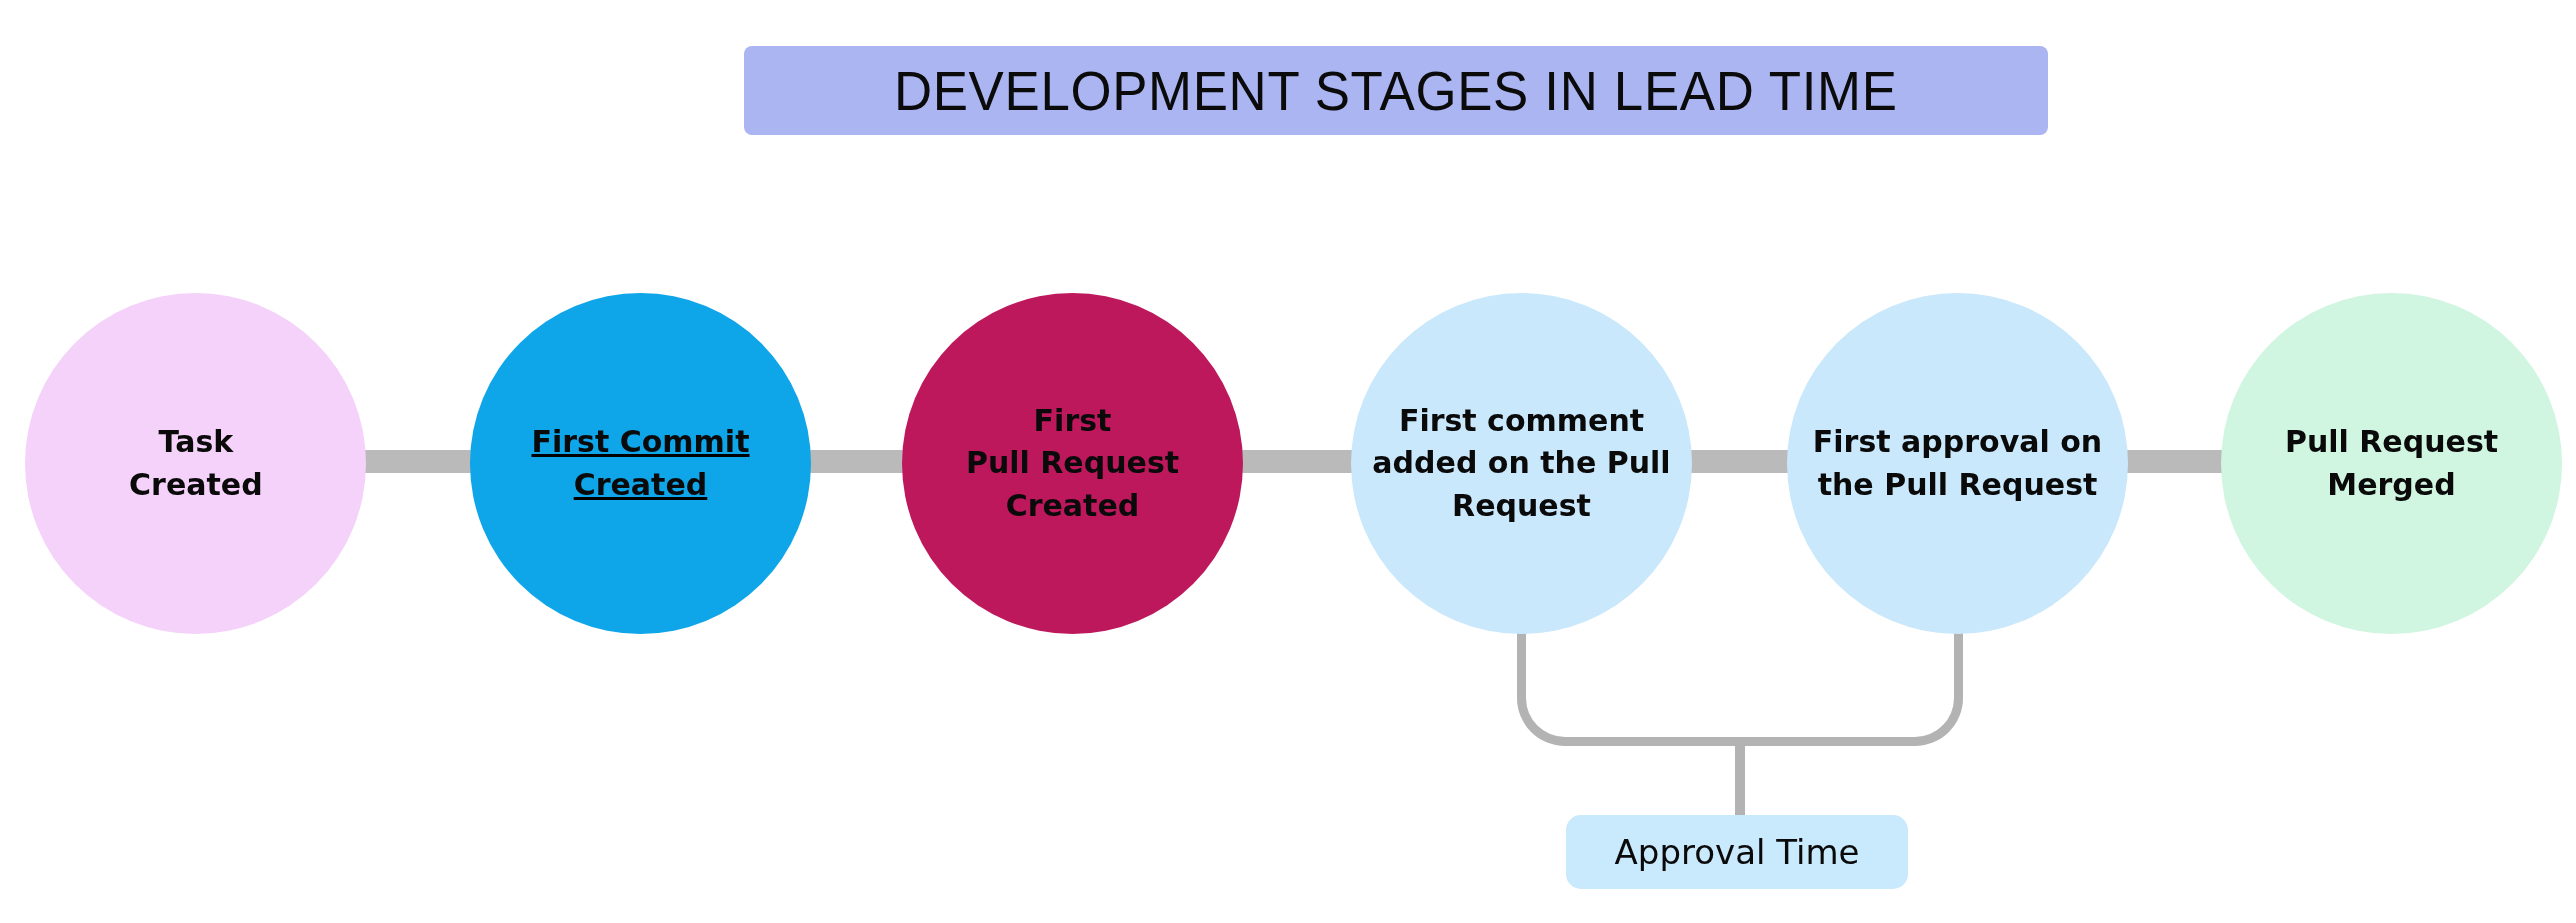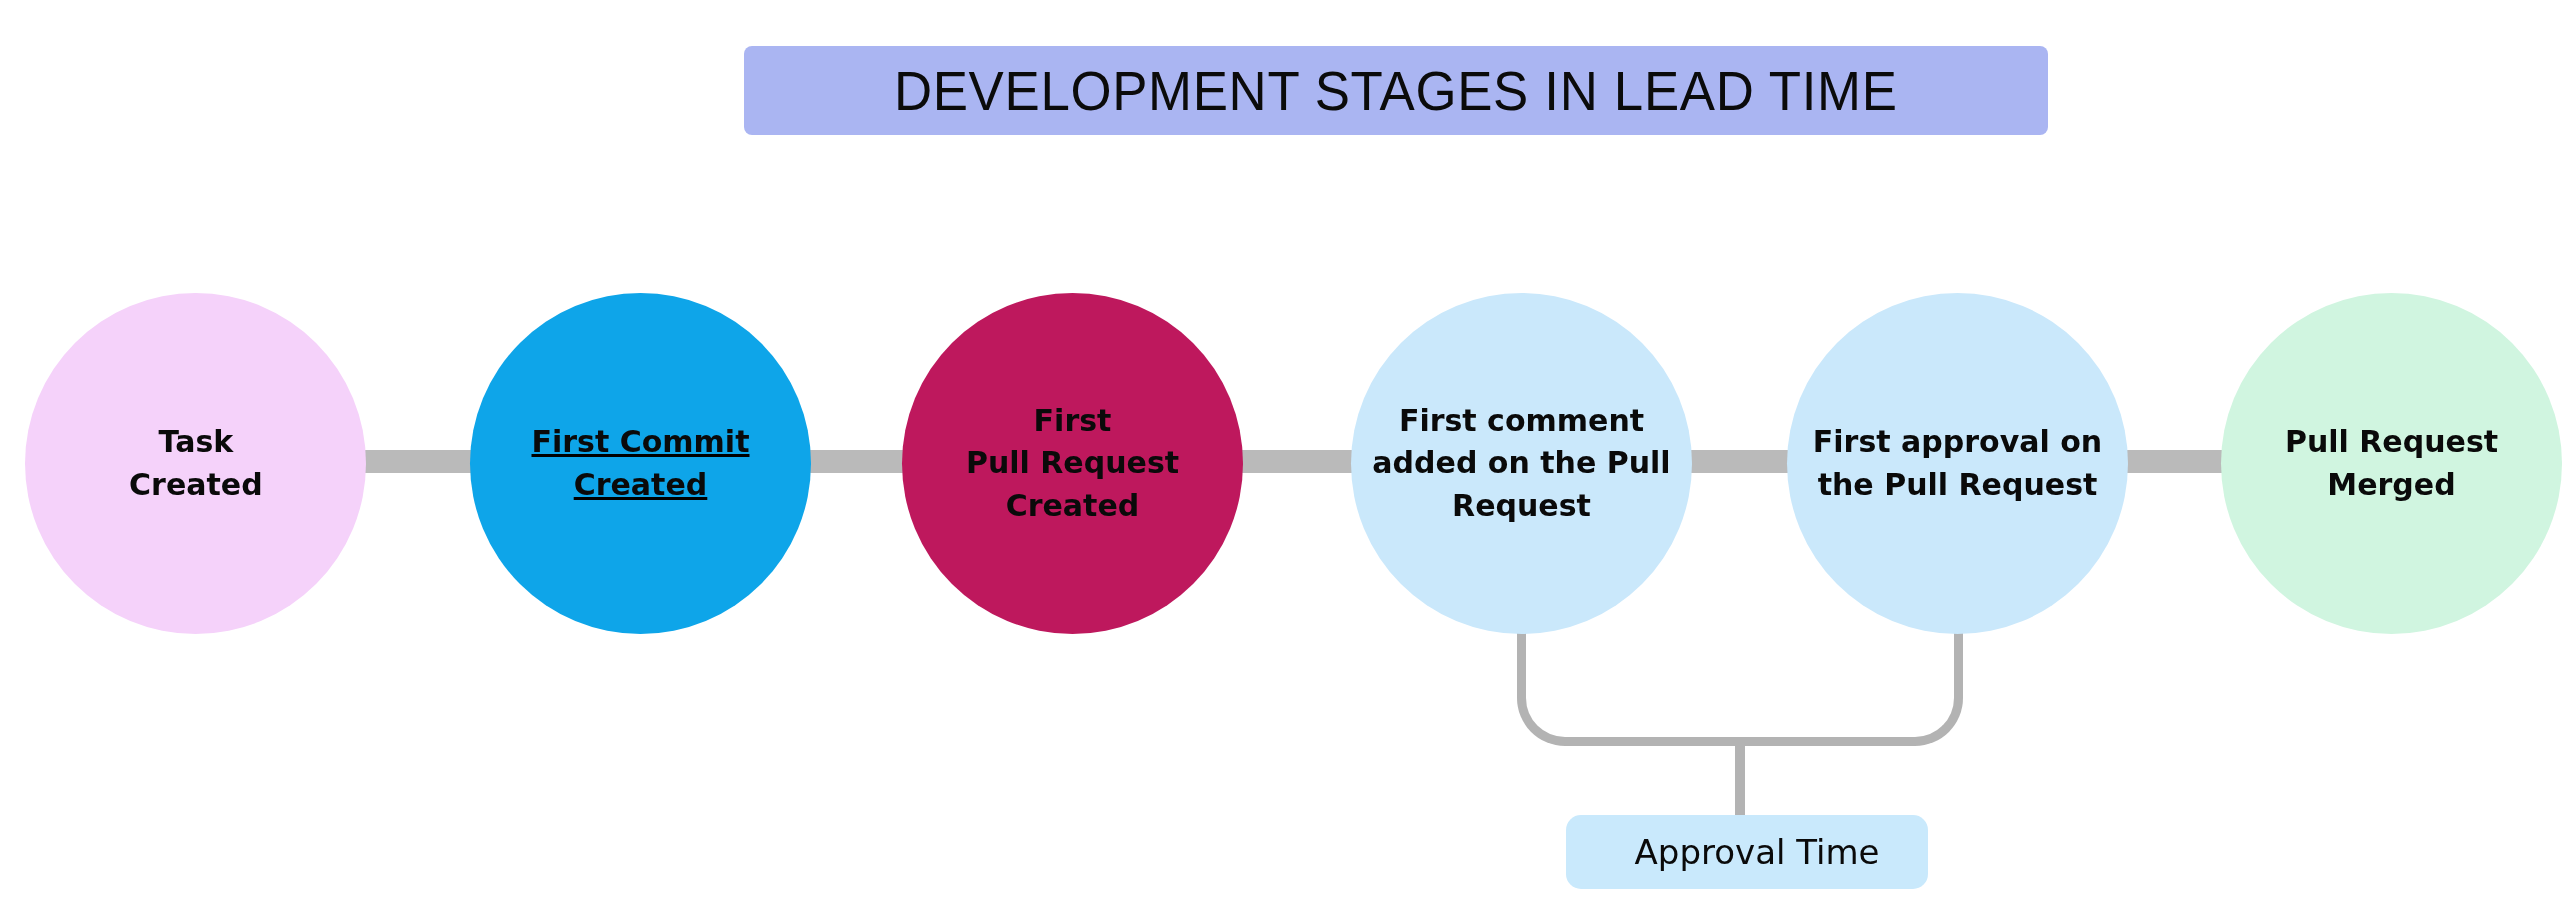--- a/index.html
+++ b/index.html
@@ -162,18 +162,18 @@
 
   <div class="stage-circle c6" style="background-color: rgb(208, 245, 224);">
     <div class="circle-label">Pull Request
 Merged</div>
   </div>
 
   <div class="approval-bracket" style="border-color: rgb(179, 179, 179);"></div>
 
   <div class="bracket-stem" style="background-color: rgb(179, 179, 179);"></div>
 
-  <div class="approval-box" style="background-color: rgb(201, 233, 252); padding-left: 20px;">
+  <div class="approval-box" style="background-color: rgb(201, 233, 252);">
     <div class="approval-text">Approval Time</div>
   </div>
 
 </div>
 
 
 </body></html>

